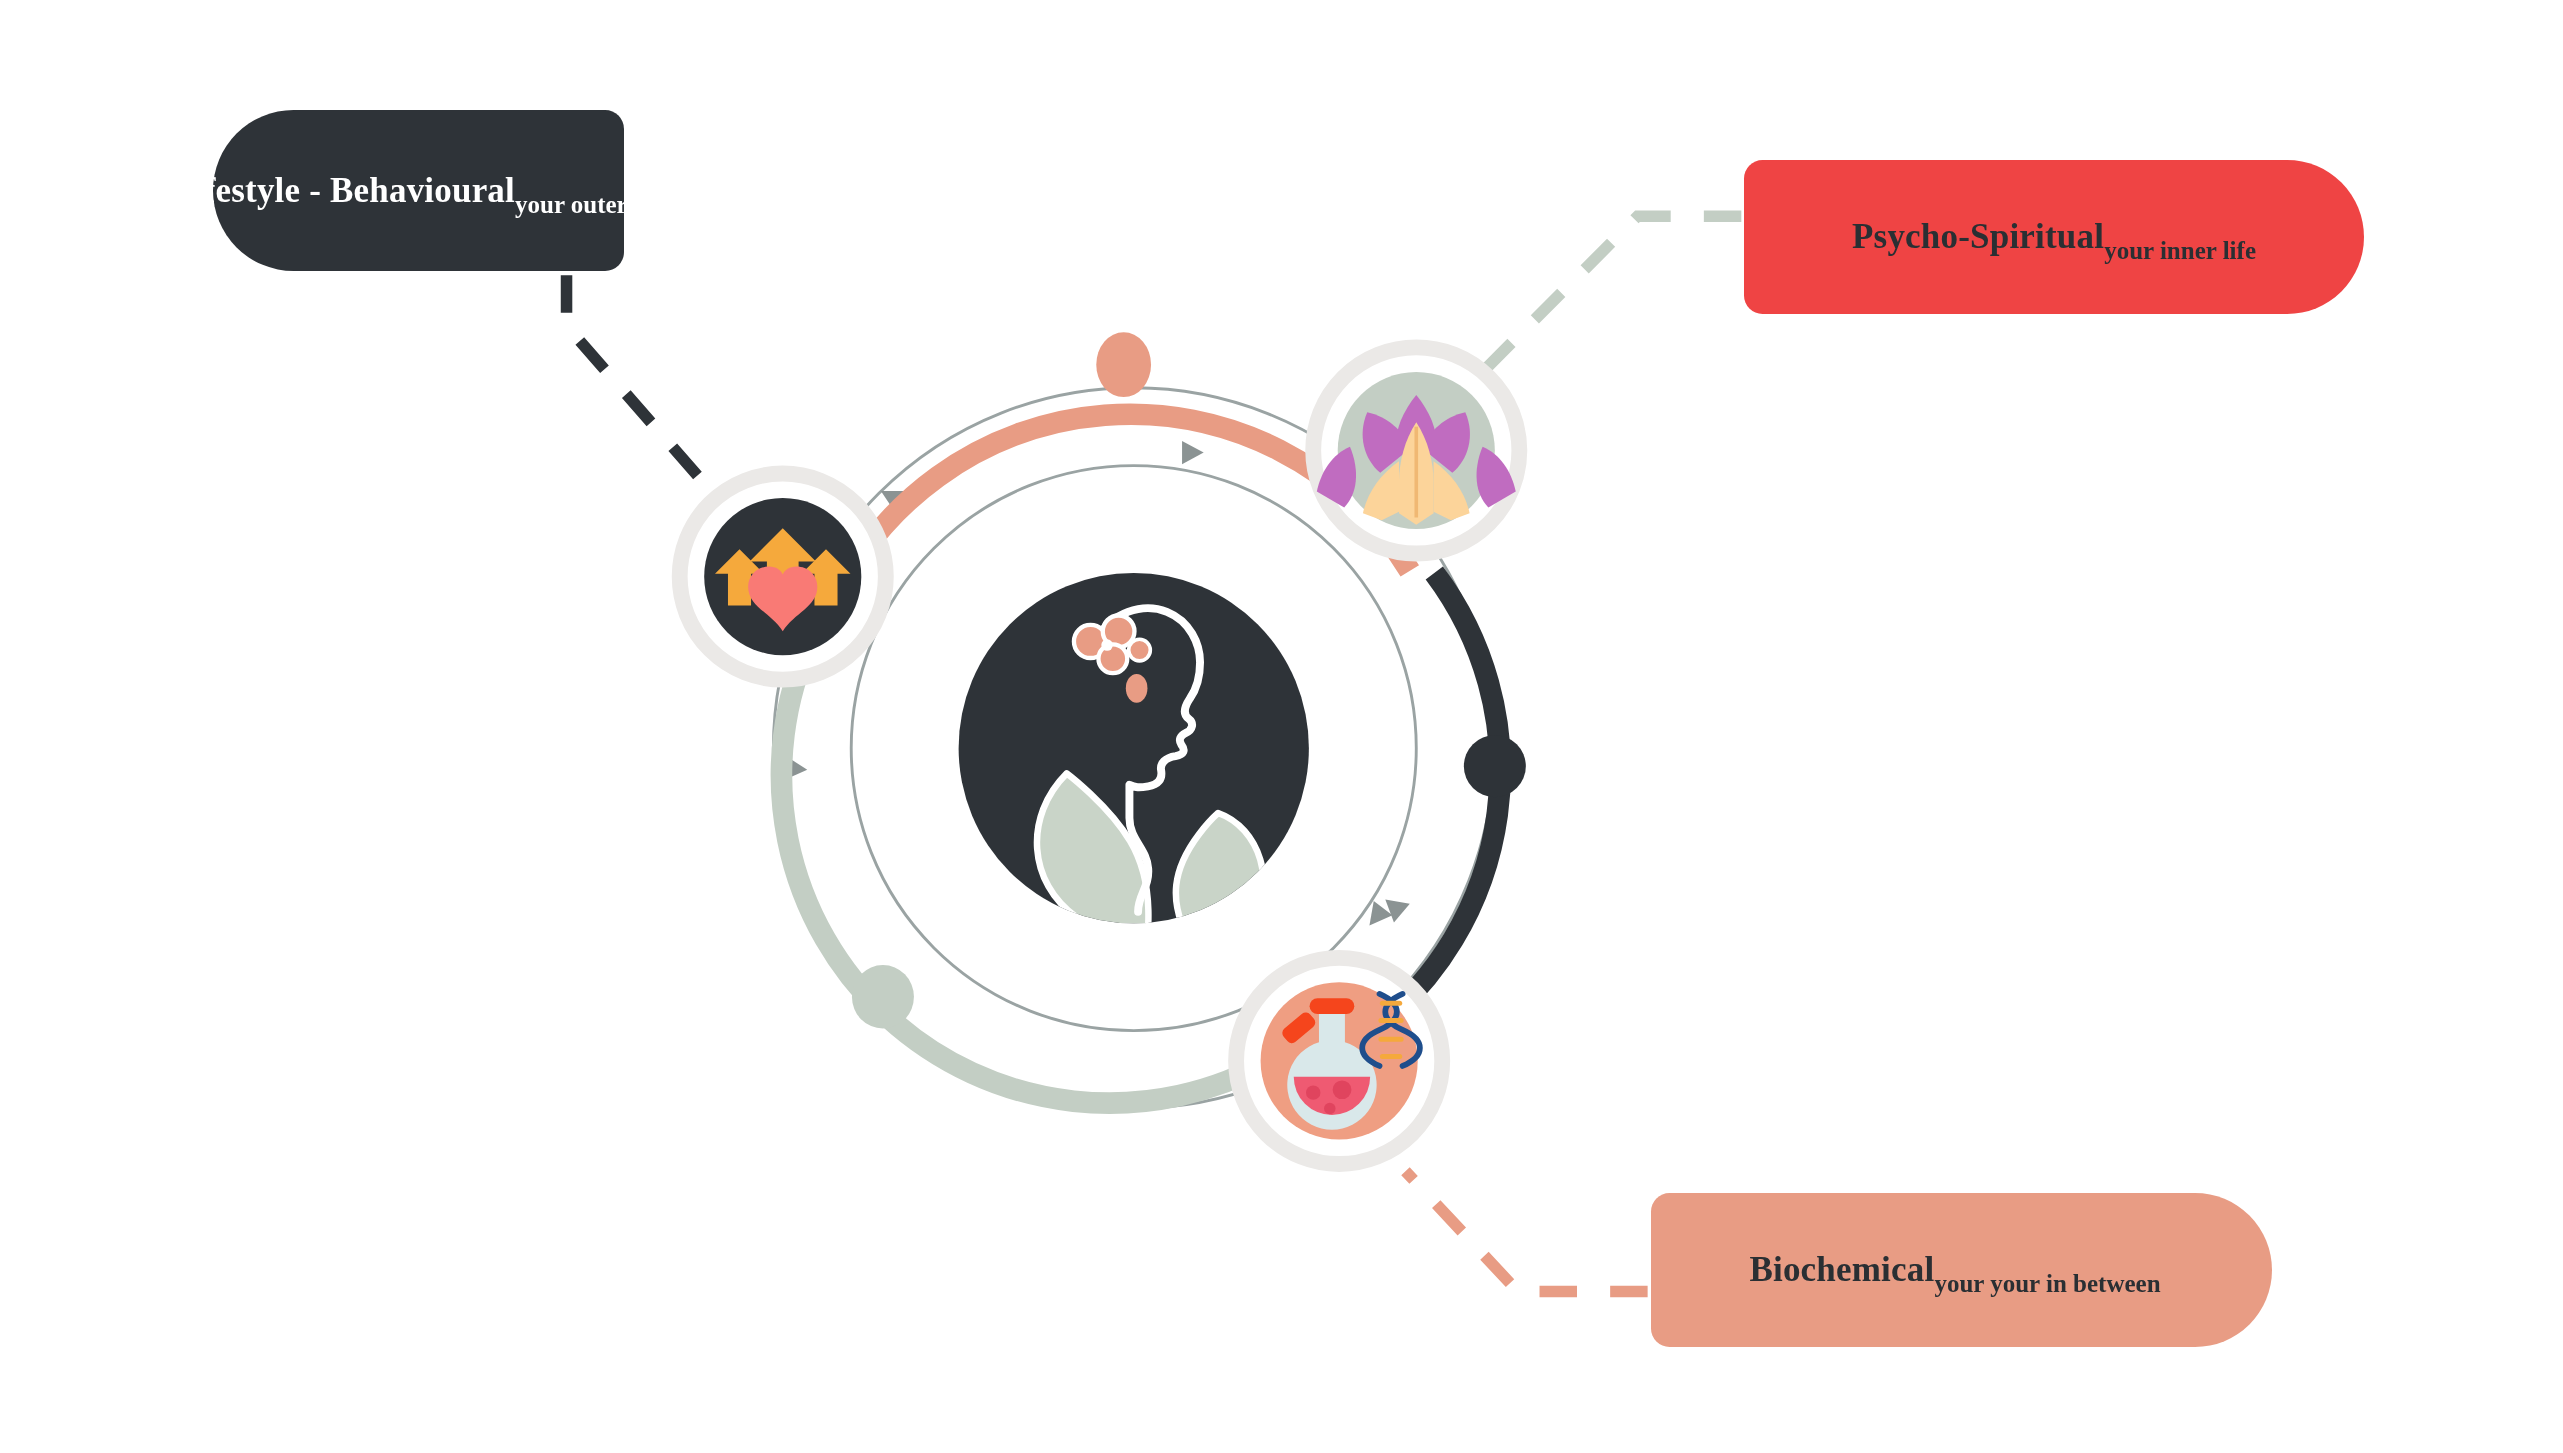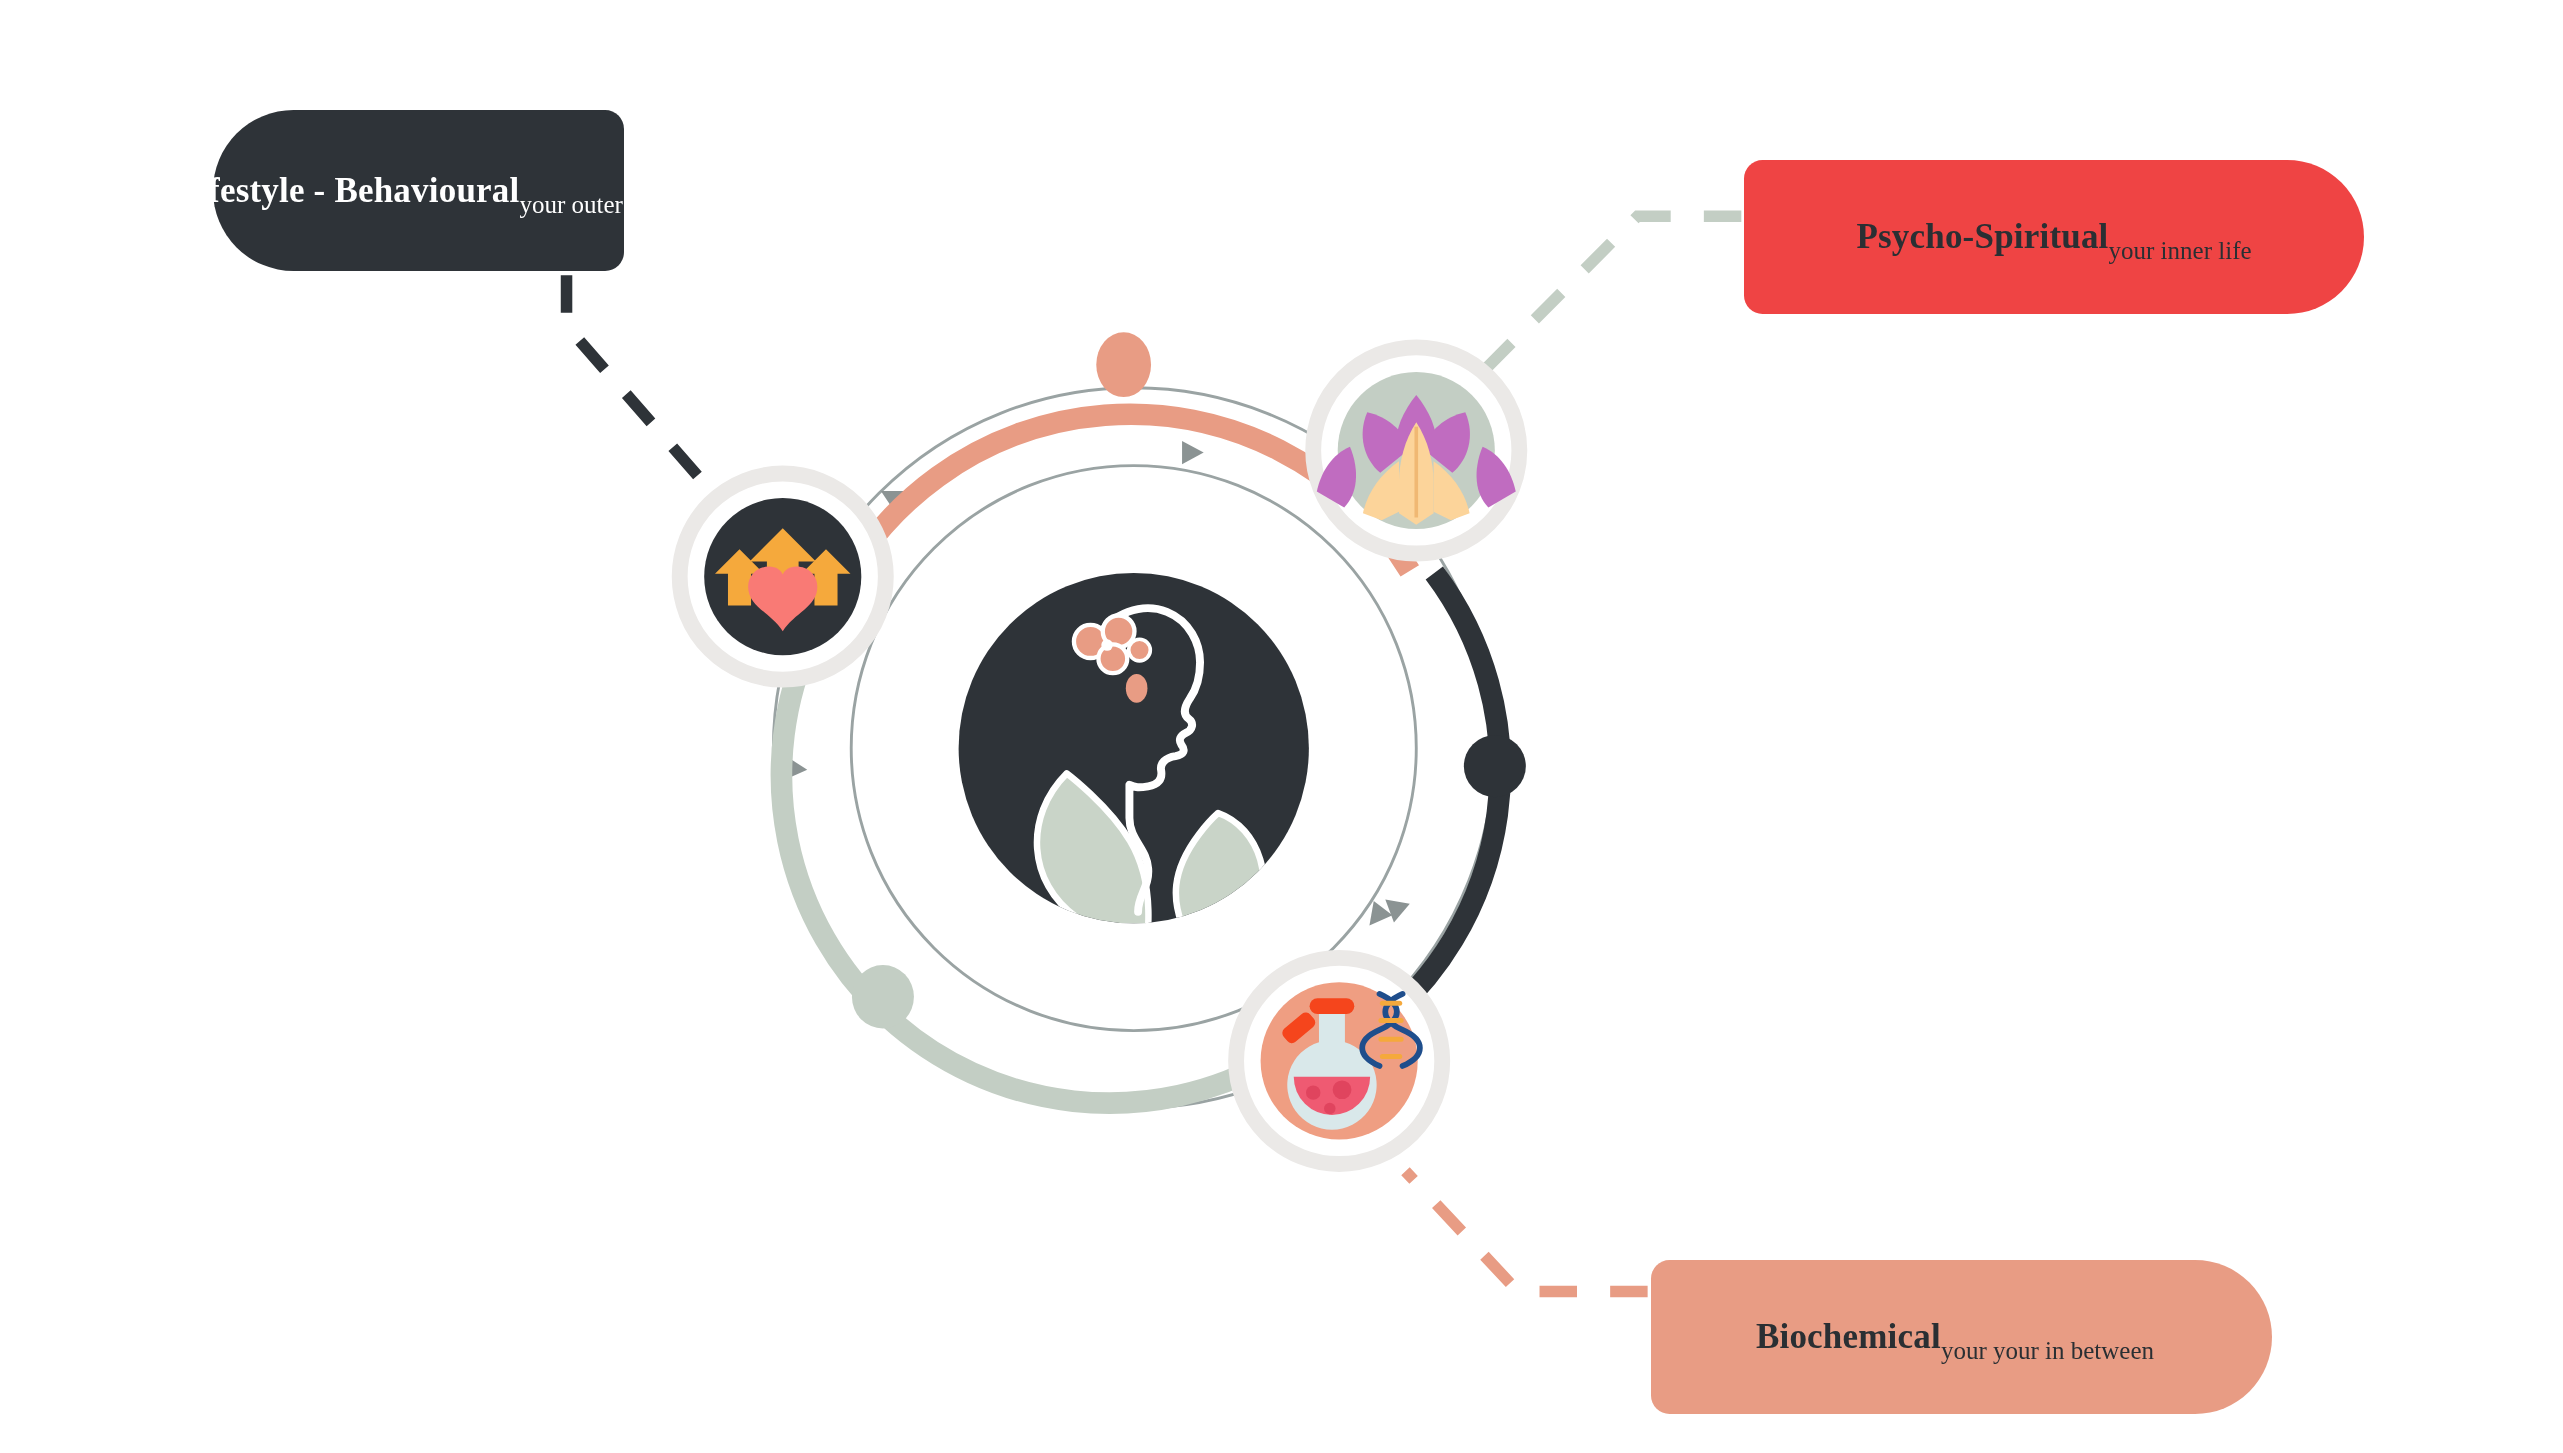--- a/index.html
+++ b/index.html
@@ -11,34 +11,34 @@
   #stage{position:absolute;inset:0;width:2563px;height:1453px;}
   svg.layer{position:absolute;left:0;top:0;width:2563px;height:1453px;overflow:visible;}
 
   
   .pill{
     position:absolute;display:flex;flex-direction:row;
     align-items:center;justify-content:center;
     box-sizing:border-box;padding:10px 29px;
   }
   .pill .t1{font-size:35px;font-weight:700;letter-spacing:0.2px;line-height:1.12;white-space:nowrap;}
-  .pill .t2{font-size:25px;font-weight:400;line-height:1.2;white-space:nowrap;margin-top:28px;}
+  .pill .t2{font-size:25px;font-weight:700;line-height:1.2;white-space:nowrap;margin-top:28px;}
 
   #pill-lifestyle{
     left:213px;top:110px;width:411px;height:161px;
     background:#2e3338;color:#ffffff;
     border-radius:81px 19px 19px 81px;
   }
   #pill-psycho{
     left:1744px;top:160px;width:620px;height:154px;
     background:#ef4444;color:#2a2f33;
     border-radius:19px 79px 79px 19px;
   }
   #pill-biochem{
-    left:1651px;top:1260px;width:621px;height:154px;
+    left:1651px;top:1193px;width:621px;height:154px;
     background:#e89c84;color:#2a2f33;
     border-radius:19px 79px 79px 19px;
     padding-left:16px;
   }
 </style>
 </head>
 <body>
 
 <div id="stage">
 

